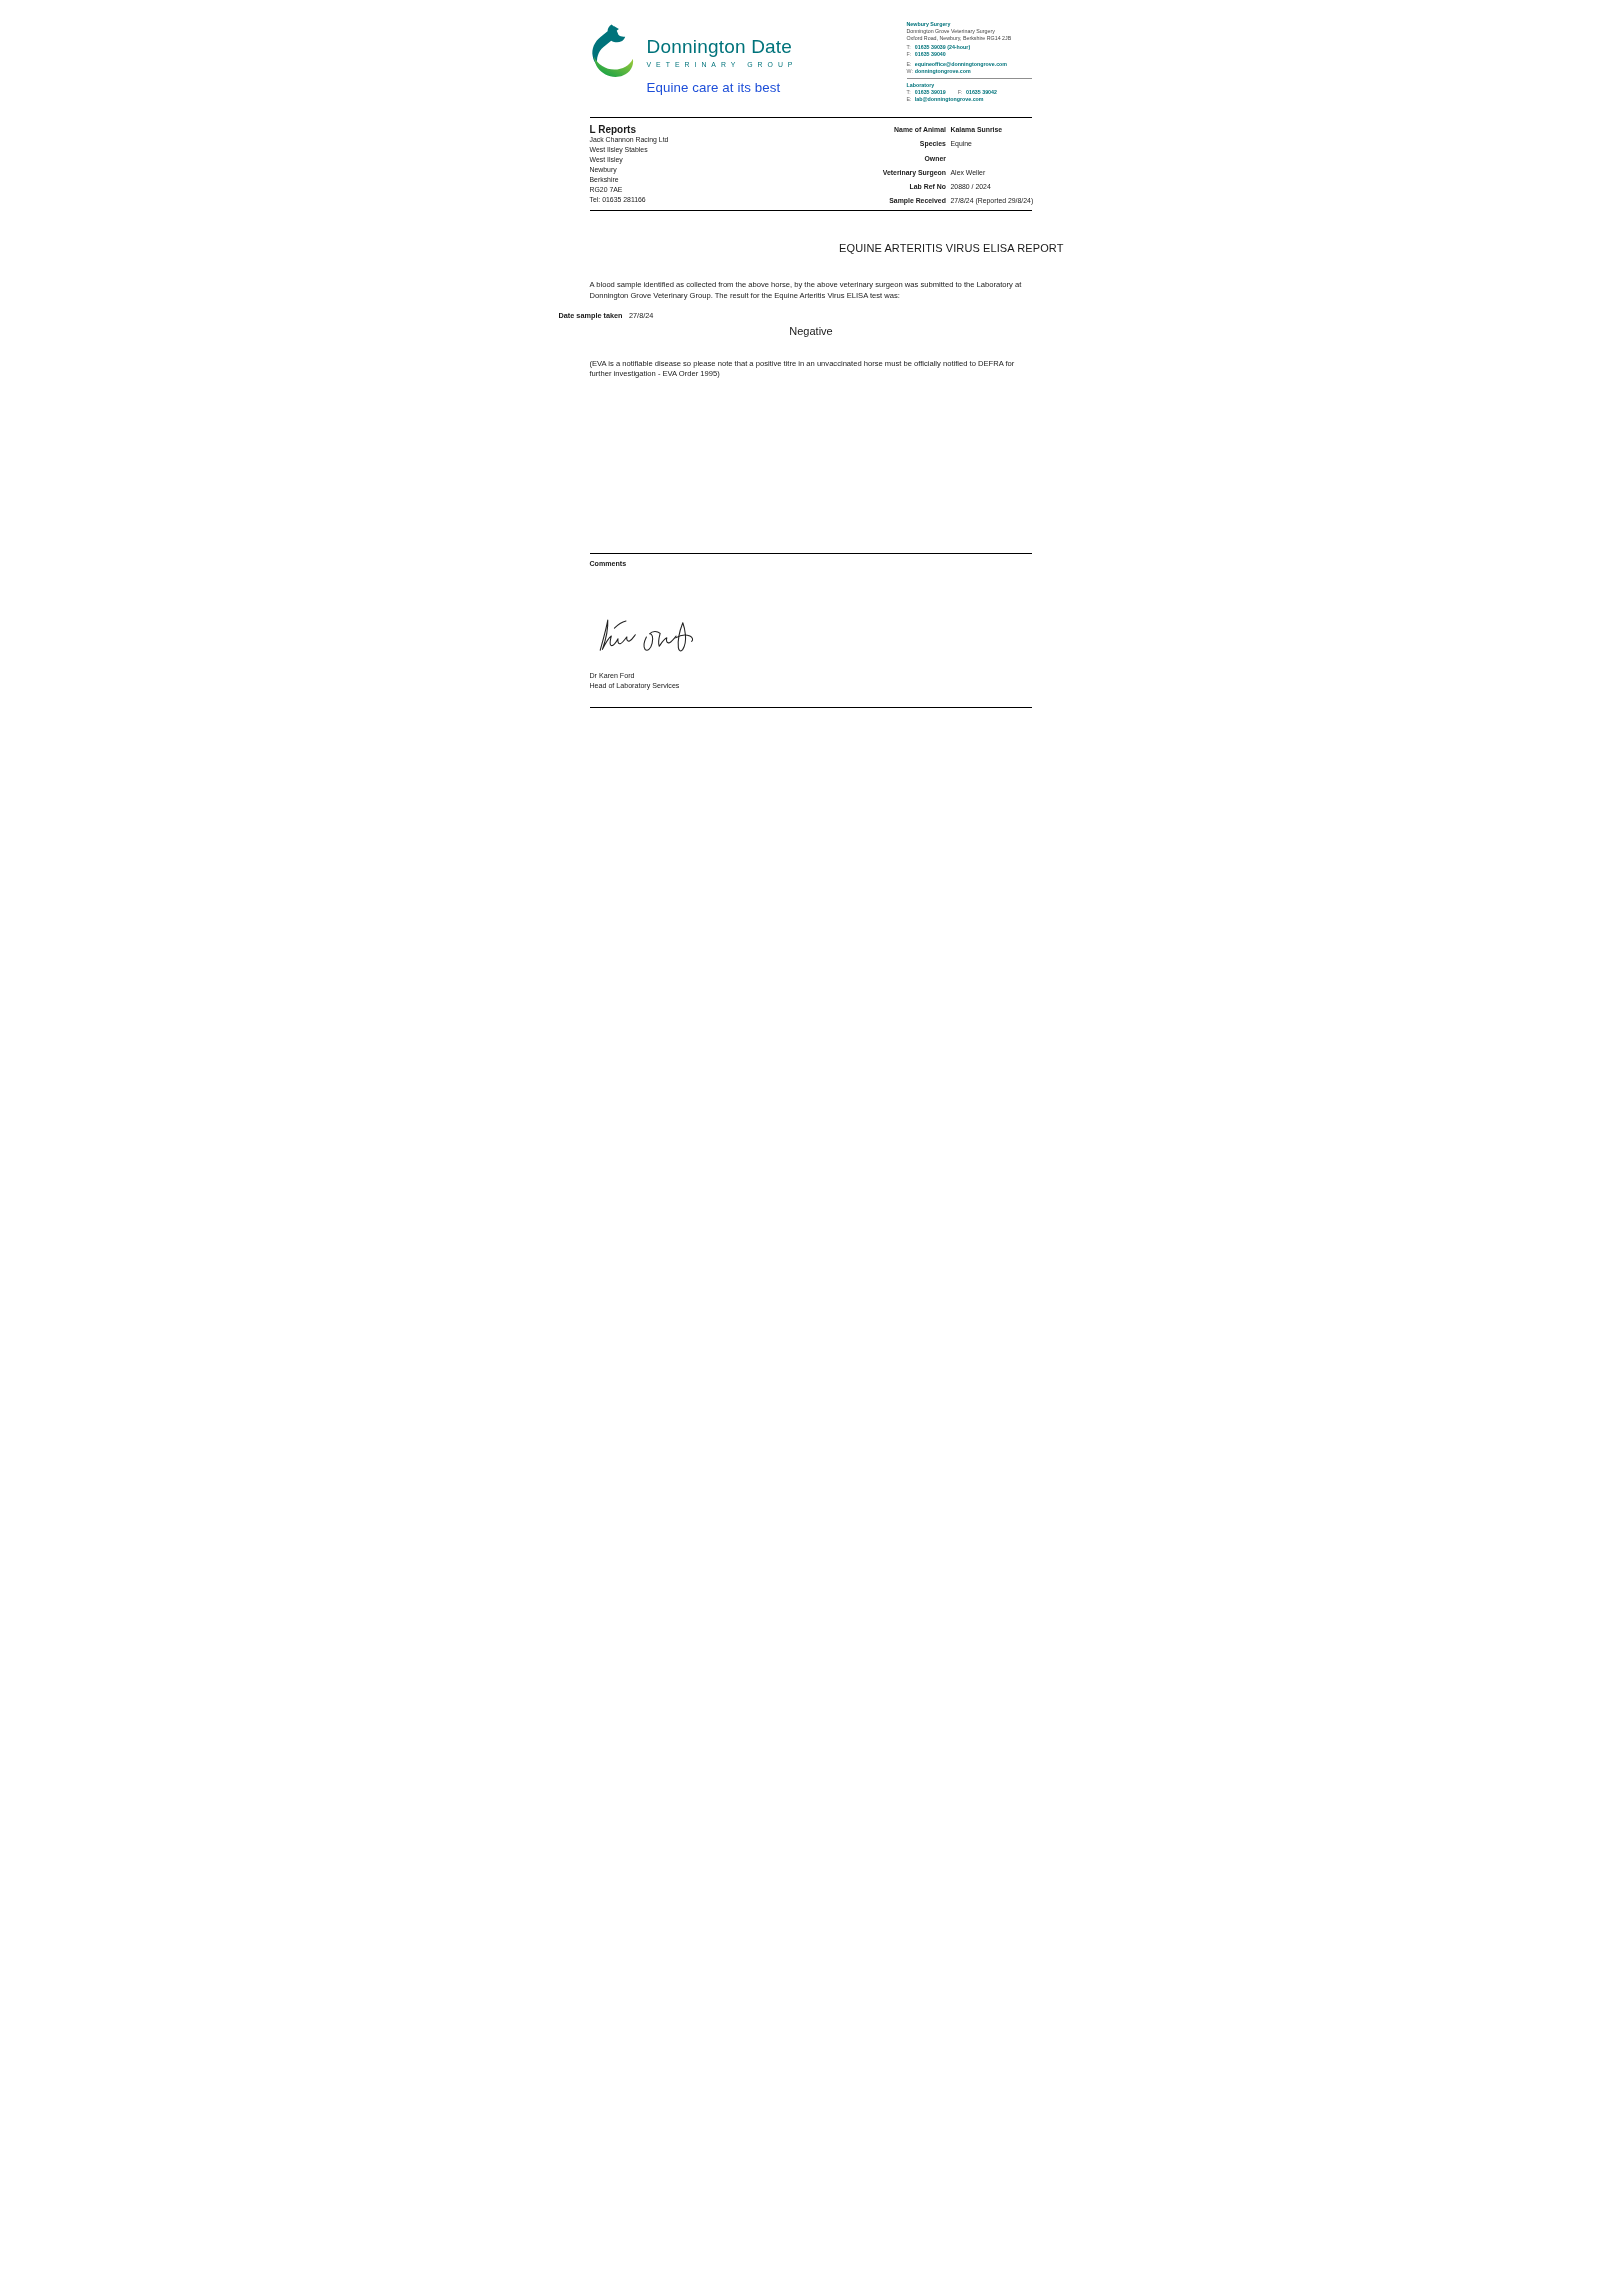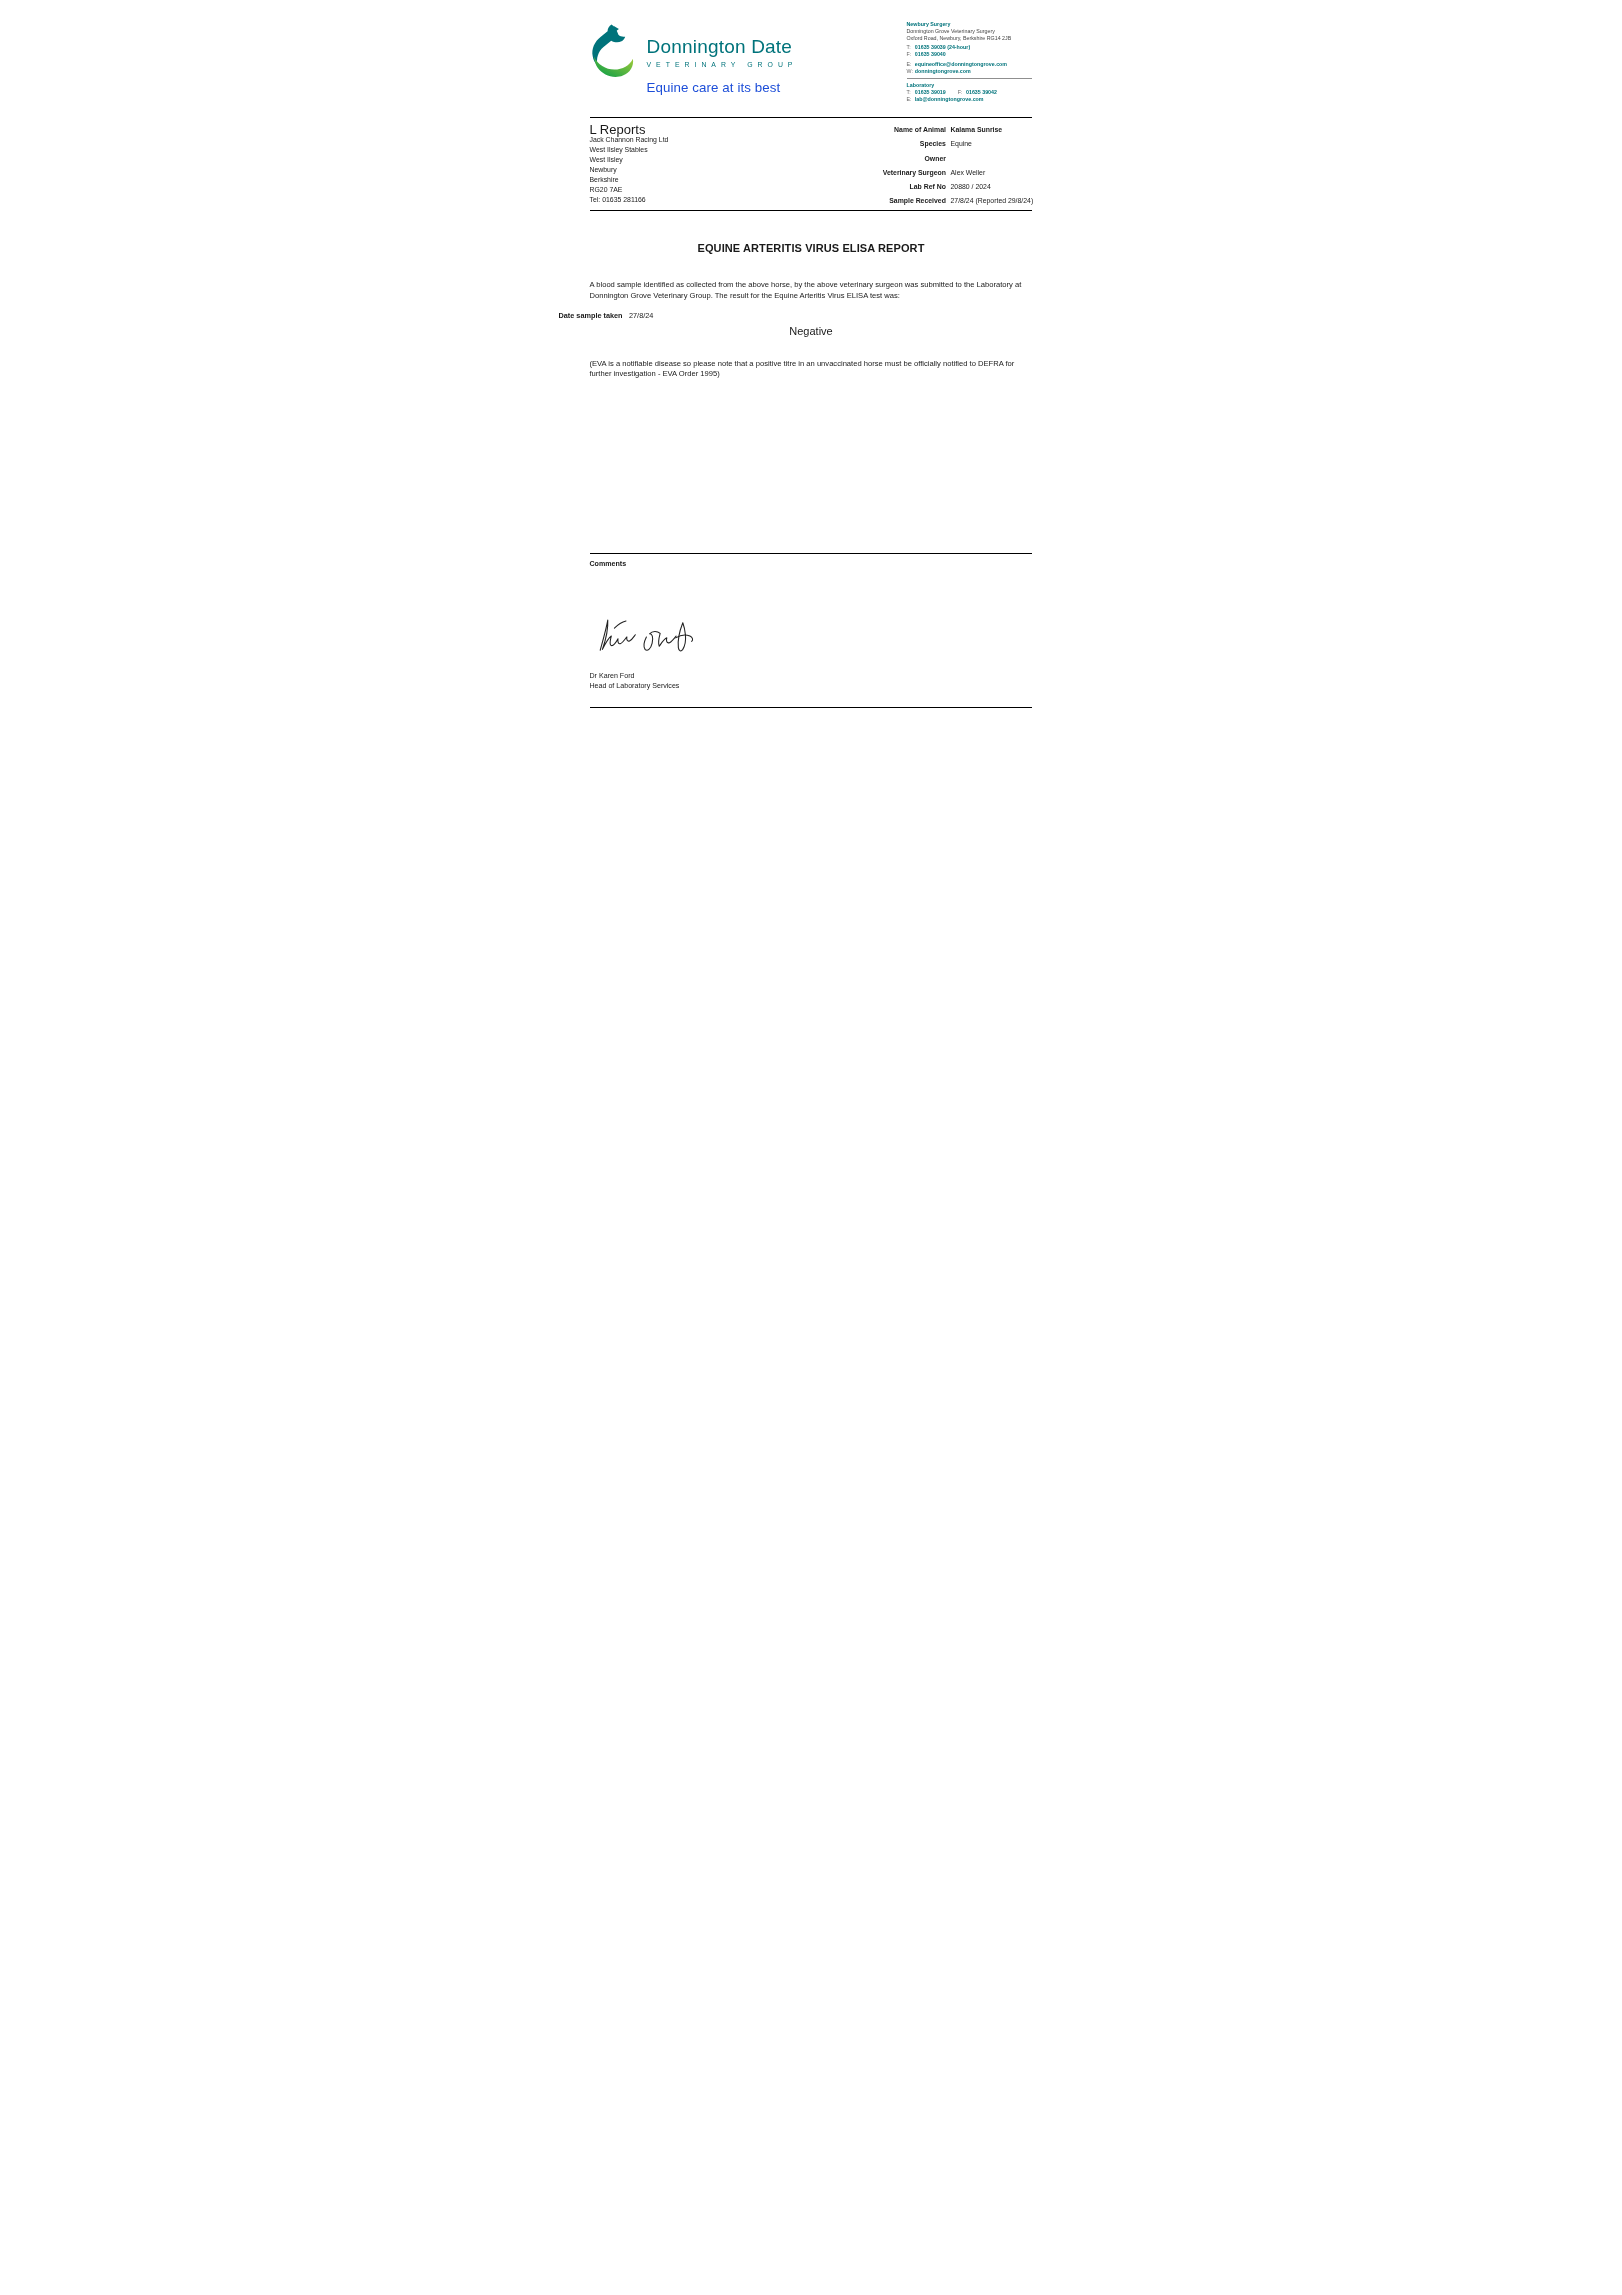--- a/index.html
+++ b/index.html
@@ -56,34 +56,34 @@
   .hq .sep {
     border:none; border-top:0.7px solid #8f8f8f;
     margin:3.7px 0 2.8px 0;
   }
 
   
   .addressee {
     position:absolute; top:125px; left:31px;
     font-size:6.9px; line-height:10px;
   }
-  .addressee .name { font-weight:normal; font-size:13px; }
+  .addressee .name { font-weight:bold; font-size:10px; }
   .details { position:absolute; top:126px; left:288px; right:32px; }
   .drow { display:flex; margin-bottom:6px; line-height:8.3px; }
   .dlabel {
     width:104px; flex:0 0 auto; text-align:right;
     font-weight:bold; font-size:6.9px; padding-right:4.6px;
   }
   .dvalue { font-size:6.9px; white-space:nowrap; }
   .dvalue.strong { font-weight:bold; }
 
   
   .report-title {
     position:absolute; top:242px; left:0; right:0;
-    text-align:center; font-size:11px; font-weight:bold; letter-spacing:0.1px;
+    text-align:right; font-size:11px; font-weight:normal; letter-spacing:0.1px;
   }
   .intro {
     position:absolute; top:280px; left:31px; right:32px;
     font-size:7.6px; line-height:10.6px;
   }
   .date-row {
     position:absolute; top:311px; left:0; right:0;
     font-size:7.3px;
   }
   .date-row .dl { font-weight:bold; margin-right:6.4px; }

